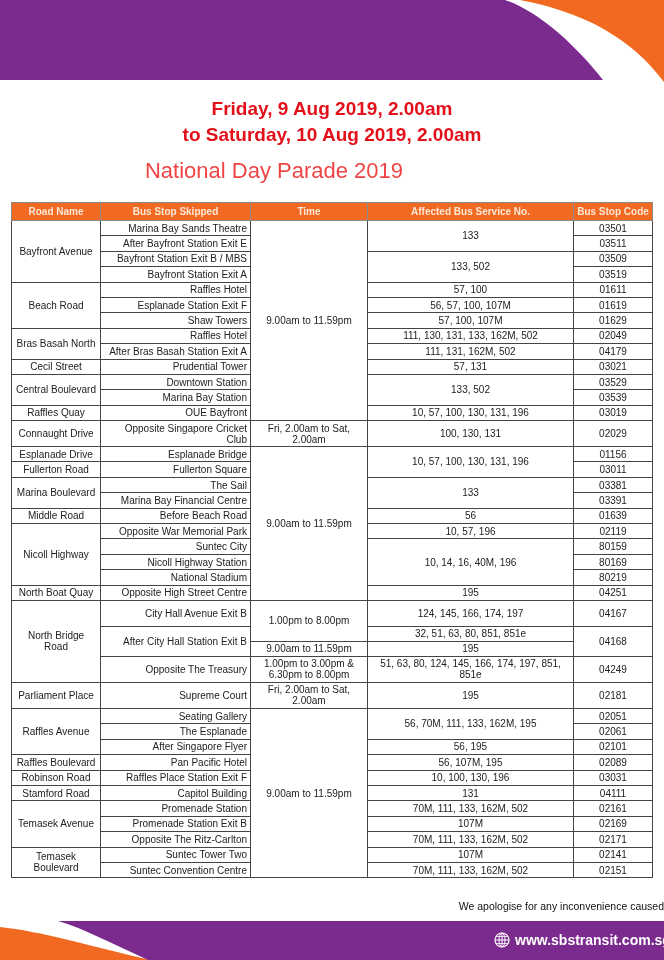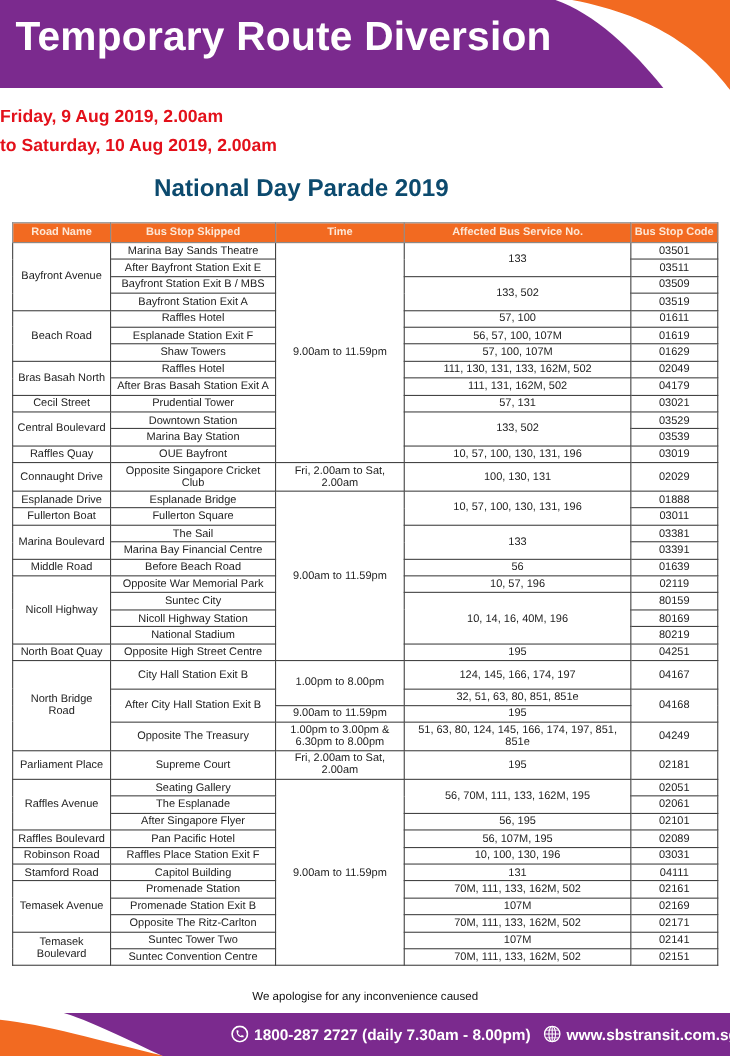--- a/index.html
+++ b/index.html
@@ -2,49 +2,48 @@
 <html><head>
 <meta charset="utf-8">
 <style>
   html, body { margin:0; padding:0; }
   body { width:664px; height:960px; background:#ffffff; position:relative; overflow:hidden;
          font-family:"Liberation Sans", sans-serif; }
   .banner { position:absolute; left:0; top:0; width:664px; height:82px; }
   .banner svg { position:absolute; left:0; top:0; }
   .banner-title { position:absolute; left:14px; top:12px; color:#ffffff; font-size:37px; font-weight:bold;
                   letter-spacing:0.2px; white-space:nowrap; }
-  .dates { position:absolute; left:0; width:664px; color:#e3101a; font-weight:bold; font-size:16px; }
+  .dates { position:absolute; left:0; width:664px; text-align:center; color:#e3101a; font-weight:bold; font-size:19px; }
   .d1 { top:98px; }
   .d2 { top:124px; }
-  .event { position:absolute; left:0; top:158px; width:548px; text-align:center; color:#0c4a6e; font-weight:bold; font-size:22px; }
+  .event { position:absolute; left:0; top:158px; width:548px; text-align:center; color:#ef4444; font-weight:normal; font-size:22px; }
   table.grid { position:absolute; left:11px; top:202px; border-collapse:collapse; table-layout:fixed;
                font-size:10px; color:#222; }
   table.grid th { background:#f26a21; color:#fde7d6; font-weight:bold; height:17px; padding:0; border:1px solid #8a8a8a; font-size:10px; }
   table.grid td { border:1px solid #444; padding:0 3px; height:14.4px; line-height:11px; vertical-align:middle; }
   td.c { text-align:center; }
-  td.l { text-align:center; }
+  td.l { text-align:right; }
   tr.tall td { height:25px; }
   tr.half td { height:14px; }
-  .footer-note { position:absolute; left:0; top:900px; width:664px; text-align:center; font-size:10.5px; color:#111; }
+  .footer-note { position:absolute; left:0; top:900px; width:664px; text-align:right; font-size:10.5px; color:#111; }
   .footer { position:absolute; left:0; top:921px; width:664px; height:39px; }
   .footer svg { position:absolute; left:0; top:0; }
   .footer-contact { position:absolute; top:11px; color:#fff; font-weight:bold; font-size:14px; white-space:nowrap; display:flex; align-items:center; }
   .phone { left:210px; }
   .web { left:494px; }
   .icon { display:inline-block; width:16px; height:16px; margin-right:5px; }
 </style>
 </head>
 <body>
 
 <div class="banner">
   <svg width="664" height="82" viewBox="0 0 664 82">
     <path d="M520 0 L664 0 L664 82 C640 50 600 15 520 0 Z" fill="#f26a21"></path>
     <path d="M0 0 L505 0 C540 12 575 45 603 80 L0 80 Z" fill="#7b2a8e"></path>
   </svg>
-  <div class="banner-title">Temporary Route Diversion</div>
 </div>
 
 <div class="dates d1">Friday, 9 Aug 2019, 2.00am</div>
 <div class="dates d2">to Saturday, 10 Aug 2019, 2.00am</div>
 <div class="event">National Day Parade 2019</div>
 
 <table class="grid">
   <colgroup>
     <col style="width:89px">
       <col style="width:150px">
@@ -144,25 +143,25 @@
       <td class="c">Fri, 2.00am to Sat, 2.00am</td>
       <td class="c">100, 130, 131</td>
       <td class="c">02029</td>
     </tr>
 
     <tr>
       <td class="c">Esplanade Drive</td>
       <td class="l">Esplanade Bridge</td>
       <td class="c" rowspan="10">9.00am to 11.59pm</td>
       <td class="c" rowspan="2">10, 57, 100, 130, 131, 196</td>
-      <td class="c">01888</td>
-    </tr>
-
-    <tr>
-      <td class="c">Fullerton Boat</td>
+      <td class="c">01156</td>
+    </tr>
+
+    <tr>
+      <td class="c">Fullerton Road</td>
       <td class="l">Fullerton Square</td>
       <td class="c">03011</td>
     </tr>
 
     <tr>
       <td class="c" rowspan="2">Marina Boulevard</td>
       <td class="l">The Sail</td>
       <td class="c" rowspan="2">133</td>
       <td class="c">03381</td>
     </tr>
@@ -200,21 +199,21 @@
 
     <tr>
       <td class="c">North Boat Quay</td>
       <td class="l">Opposite High Street Centre</td>
       <td class="c">195</td>
       <td class="c">04251</td>
     </tr>
 
     <tr class="tall">
       <td class="c" rowspan="4">North Bridge Road</td>
-      <td class="l">City Hall Station Exit B</td>
+      <td class="l">City Hall Avenue Exit B</td>
       <td class="c" rowspan="2">1.00pm to 8.00pm</td>
       <td class="c">124, 145, 166, 174, 197</td>
       <td class="c">04167</td>
     </tr>
     <tr class="half">
       <td class="l" rowspan="2">After City Hall Station Exit B</td>
       <td class="c">32, 51, 63, 80, 851, 851e</td>
       <td class="c" rowspan="2">04168</td>
     </tr>
     <tr class="half">
@@ -305,29 +304,20 @@
   </tbody>
 </table>
 
 <div class="footer-note">We apologise for any inconvenience caused</div>
 
 <div class="footer">
   <svg width="664" height="39" viewBox="0 0 664 39">
     <path d="M0 6 C40 10 90 25 150 39 L0 39 Z" fill="#f26a21"></path>
     <path d="M58 0 L664 0 L664 39 L148 39 C115 24 85 8 58 0 Z" fill="#7b2a8e"></path>
   </svg>
-  <div class="footer-contact phone">
-    <span class="icon">
-      <svg width="16" height="16" viewBox="0 0 16 16">
-          <circle cx="8" cy="8" r="7" fill="none" stroke="#fff" stroke-width="1.5"></circle>
-          <path d="M5 4.5 C5 9 7 11 11.5 11 L11.5 9.5 L9.8 9 L9 9.8 C7.8 9.2 6.8 8.2 6.2 7 L7 6.2 L6.5 4.5 Z" fill="#fff"></path>
-        </svg>
-    </span>
-    <span>1800-287 2727 (daily 7.30am - 8.00pm)</span>
-  </div>
   <div class="footer-contact web">
     <span class="icon">
       <svg width="16" height="16" viewBox="0 0 16 16">
           <circle cx="8" cy="8" r="7" fill="none" stroke="#fff" stroke-width="1.2"></circle>
           <ellipse cx="8" cy="8" rx="3" ry="7" fill="none" stroke="#fff" stroke-width="1"></ellipse>
           <line x1="1" y1="8" x2="15" y2="8" stroke="#fff" stroke-width="1"></line>
           <line x1="2" y1="4.5" x2="14" y2="4.5" stroke="#fff" stroke-width="0.8"></line>
           <line x1="2" y1="11.5" x2="14" y2="11.5" stroke="#fff" stroke-width="0.8"></line>
           <line x1="8" y1="1" x2="8" y2="15" stroke="#fff" stroke-width="1"></line>
         </svg>

